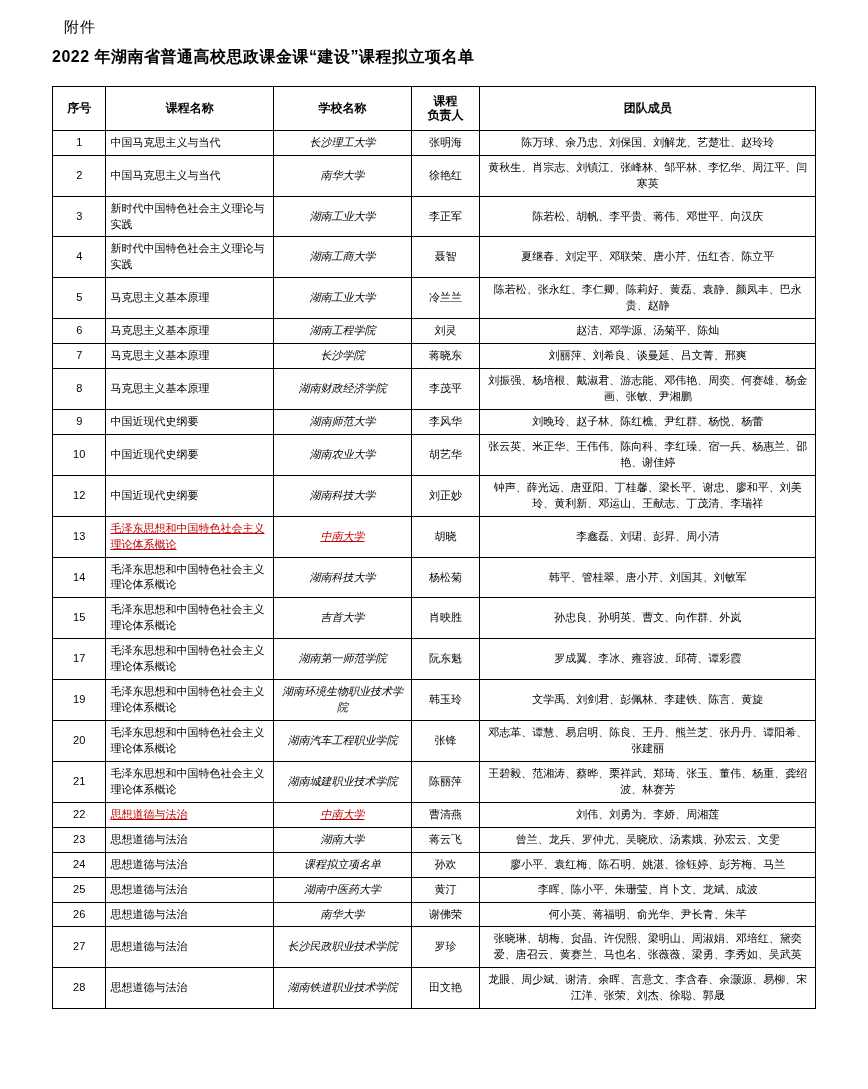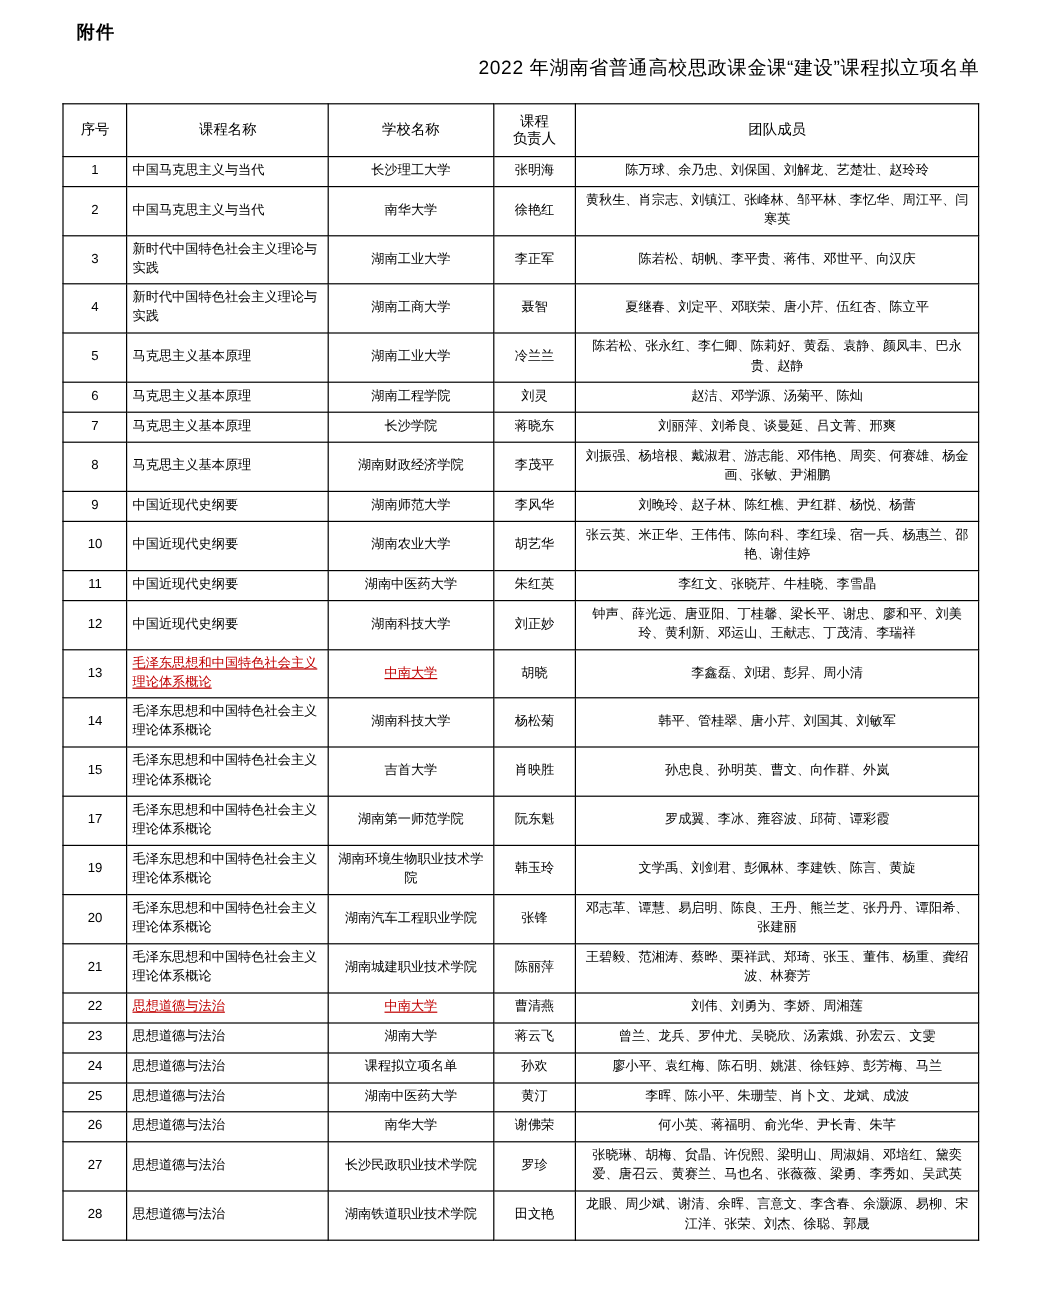--- a/index.html
+++ b/index.html
@@ -13,64 +13,65 @@
     font-family: "Liberation Sans", "DejaVu Sans", sans-serif;
     color: #000000;
   }
   .page {
     width: 868px;
     box-sizing: border-box;
     padding: 14px 52px 20px 52px;
   }
   .attachment-label {
     font-size: 15px;
-    font-weight: bold;
+    font-weight: normal;
     margin: 4px 0 10px 12px;
     letter-spacing: 1px;
   }
   .doc-title {
-    text-align: right;
+    text-align: left;
     font-size: 16px;
-    font-weight: normal;
+    font-weight: bold;
     letter-spacing: 0.5px;
     margin: 6px 0 18px 0;
   }
   table.list {
     width: 100%;
     border-collapse: collapse;
     table-layout: fixed;
   }
   table.list th, table.list td {
     border: 1px solid #000000;
     padding: 4px 4px;
     font-size: 11px;
     line-height: 1.45;
     vertical-align: middle;
   }
   table.list th {
     text-align: center;
-    font-weight: normal;
+    font-weight: bold;
     font-size: 12px;
     padding: 7px 3px;
   }
   col.c-no { width: 7%; }
   col.c-course { width: 22%; }
   col.c-school { width: 18%; }
   col.c-leader { width: 9%; }
   col.c-team { width: 44%; }
 
   td.no, td.leader {
     text-align: center;
   }
   td.course {
     text-align: left;
     padding-left: 6px;
   }
   td.school {
     text-align: center;
+    font-style: italic;
   }
   td.team {
     text-align: center;
     padding-left: 6px;
     padding-right: 6px;
   }
   .hl {
     color: #c00000;
     text-decoration: underline;
   }
@@ -172,27 +173,20 @@
           <td class="team">刘晚玲、赵子林、陈红樵、尹红群、杨悦、杨蕾</td>
         </tr>
         <tr>
           <td class="no">10</td>
           <td class="course">中国近现代史纲要</td>
           <td class="school">湖南农业大学</td>
           <td class="leader">胡艺华</td>
           <td class="team">张云英、米正华、王伟伟、陈向科、李红璪、宿一兵、杨惠兰、邵艳、谢佳婷</td>
         </tr>
         <tr>
-          <td class="no">11</td>
-          <td class="course">中国近现代史纲要</td>
-          <td class="school">湖南中医药大学</td>
-          <td class="leader">朱红英</td>
-          <td class="team">李红文、张晓芹、牛桂晓、李雪晶</td>
-        </tr>
-        <tr>
           <td class="no">12</td>
           <td class="course">中国近现代史纲要</td>
           <td class="school">湖南科技大学</td>
           <td class="leader">刘正妙</td>
           <td class="team">钟声、薛光远、唐亚阳、丁桂馨、梁长平、谢忠、廖和平、刘美玲、黄利新、邓运山、王献志、丁茂清、李瑞祥</td>
         </tr>
         <tr>
           <td class="no">13</td>
           <td class="course"><span class="hl">毛泽东思想和中国特色社会主义理论体系概论</span></td>
           <td class="school"><span class="hl">中南大学</span></td>

